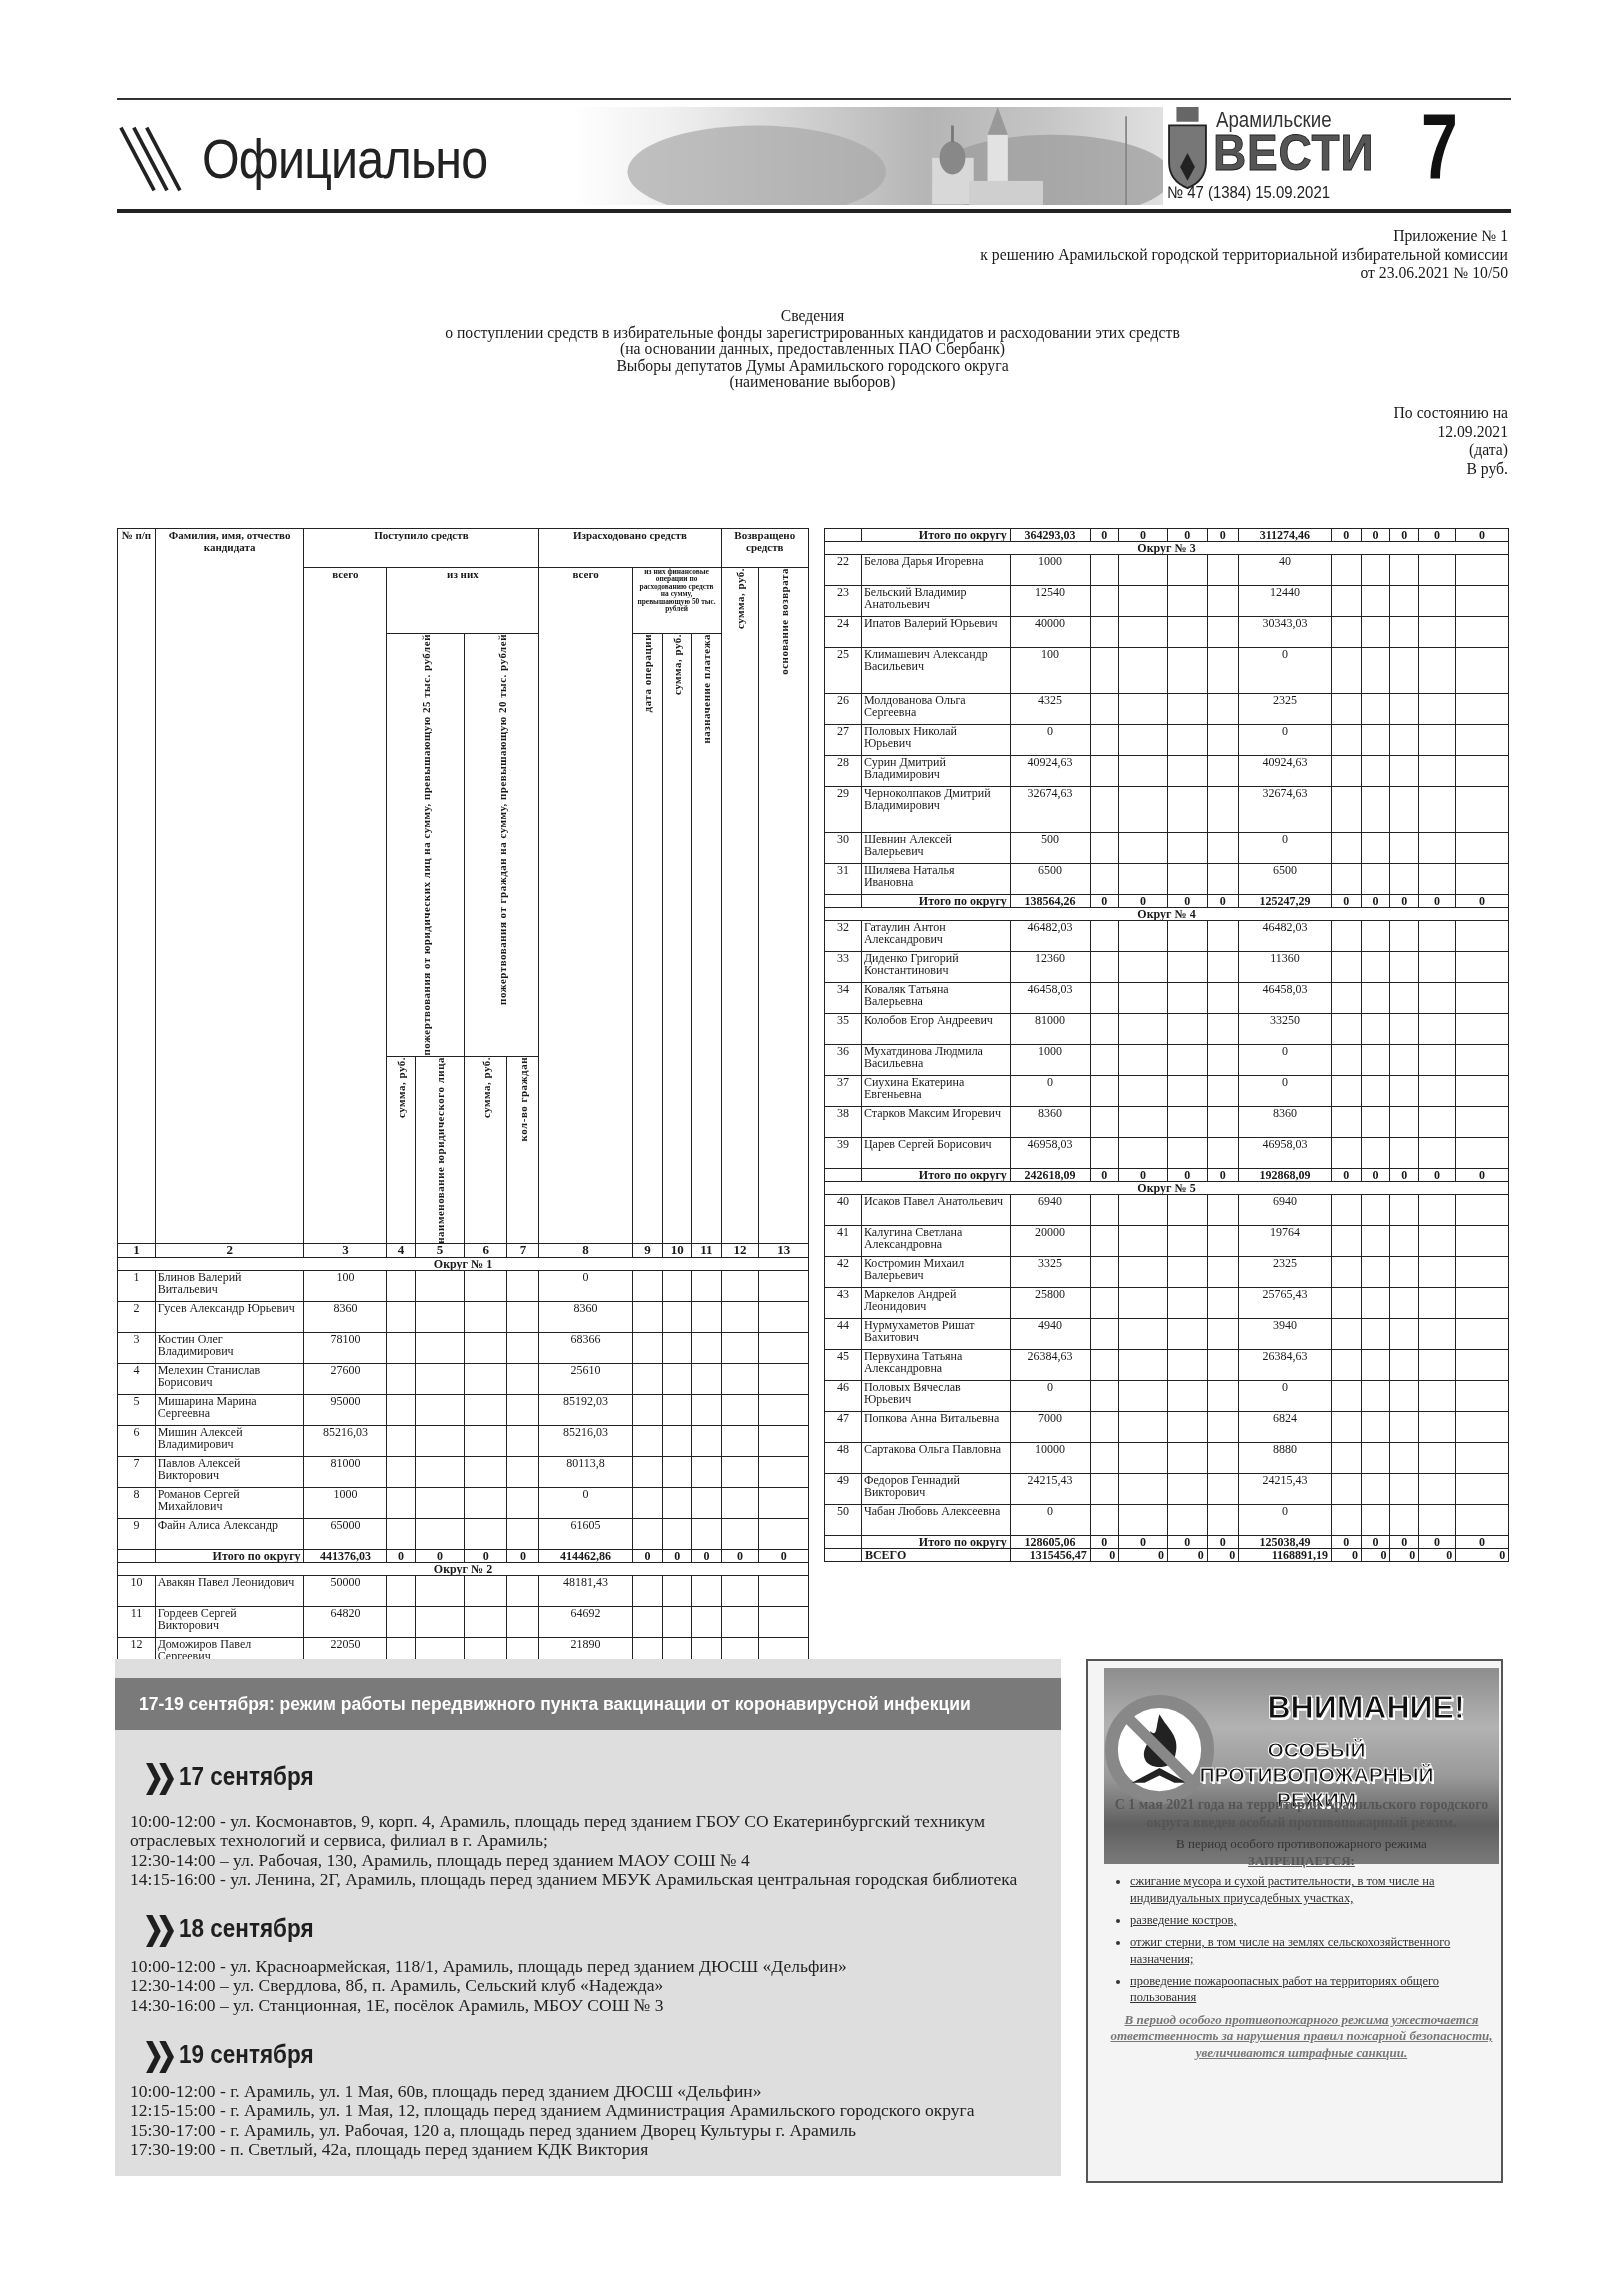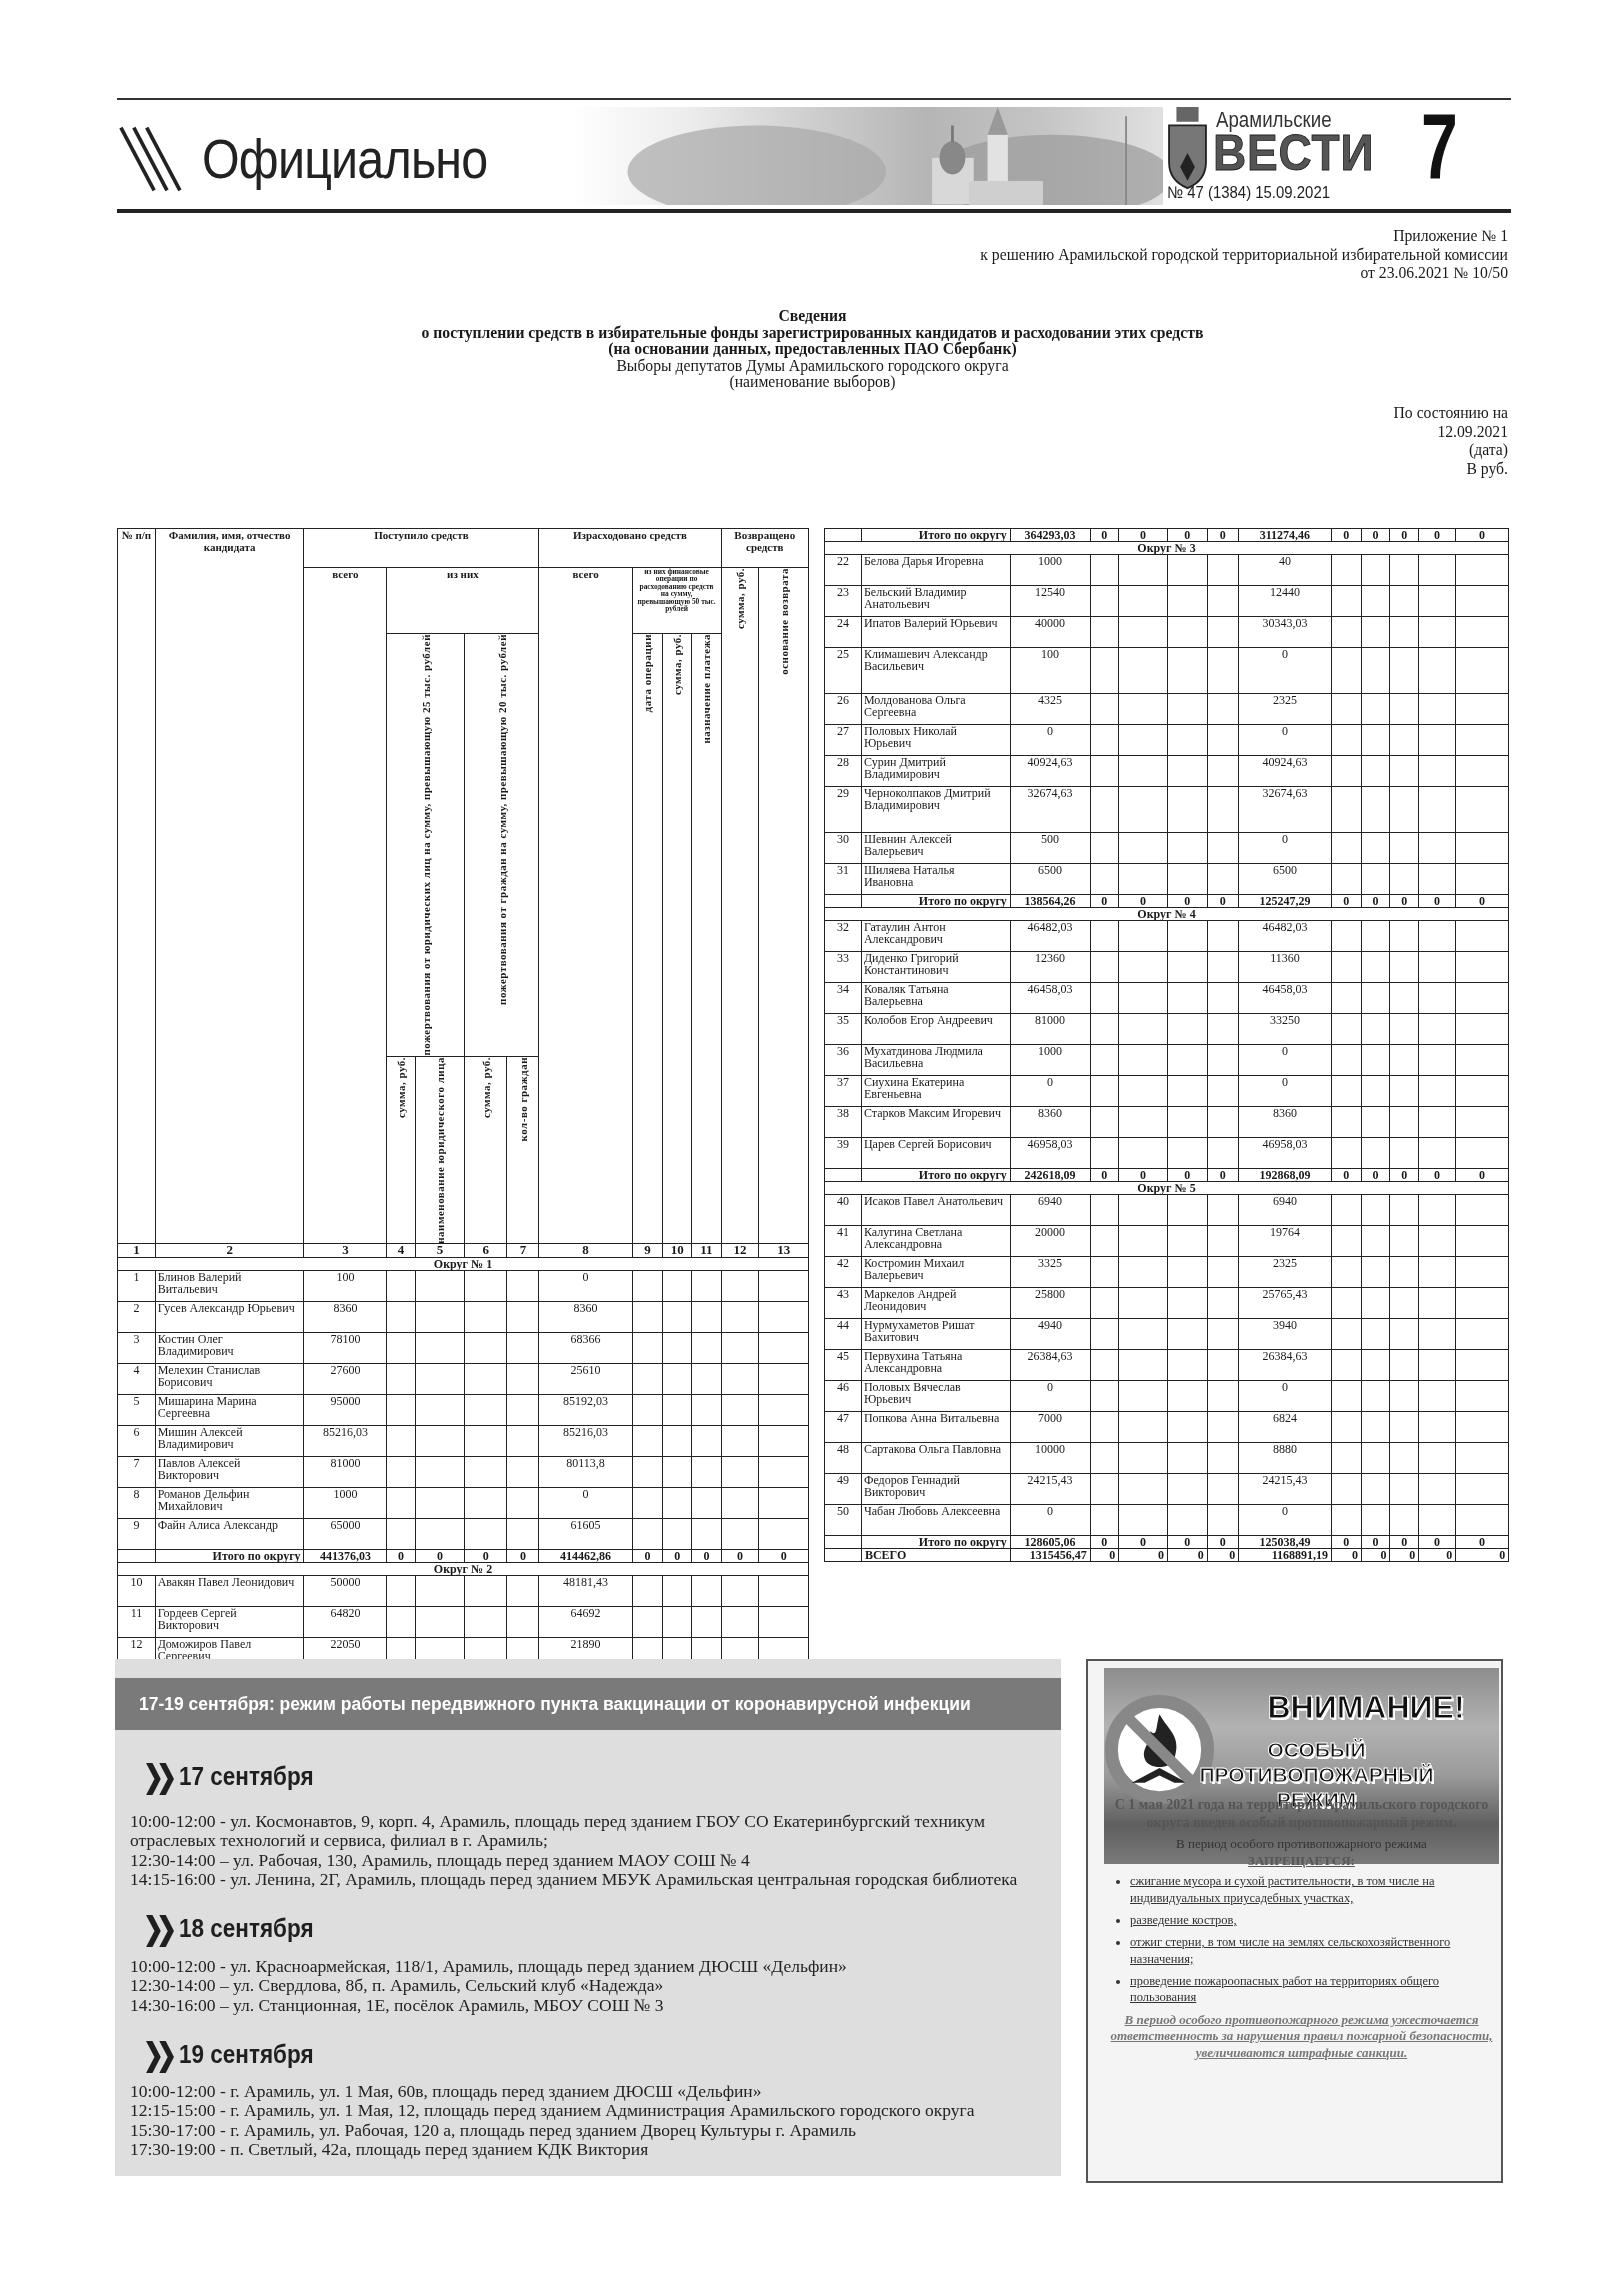--- a/index.html
+++ b/index.html
@@ -17,21 +17,21 @@
             background: linear-gradient(90deg, #fff 0%, #ececec 20%, #cfcfcf 40%, #b5b5b5 60%, #c5c5c5 80%, #e0e0e0 100%); overflow: hidden; }
   .crest { left: 1167px; top: 107px; width: 41px; height: 83px; }
   .logo-small { left: 1216px; top: 107px; font-family: "Liberation Sans", sans-serif; font-size: 22px; color: #333; transform: scaleX(0.85); transform-origin: left; }
   .logo-big { left: 1213px; top: 124px; font-family: "Liberation Sans", sans-serif; font-weight: bold; font-size: 50px; color: #555; letter-spacing: 0.9px; transform: scaleX(0.92); transform-origin: left; -webkit-text-stroke: 0.9px #222; }
   .issue { left: 1167px; top: 183px; font-family: "Liberation Sans", sans-serif; font-size: 16.6px; color: #222; transform: scaleX(0.9); transform-origin: left; }
   .page-num { left: 1421px; top: 100px; font-family: "Liberation Sans", sans-serif; font-weight: bold; font-size: 92px; color: #111; line-height: 1; transform: scaleX(0.72); transform-origin: left; }
 
   
   .appendix { right: 111px; top: 227px; text-align: right; font-size: 15.7px; line-height: 18.5px; }
   .heading { left: 277px; width: 1071px; top: 308px; text-align: center; font-size: 15.7px; line-height: 16.6px; }
-  .heading .b { font-weight: bold; }
+  .heading .b { font-weight: normal; }
   .asof { right: 111px; top: 404px; text-align: right; font-size: 15.7px; line-height: 18.5px; }
 
   
   table.fin { border-collapse: collapse; table-layout: fixed; position: absolute; font-size: 12px; }
   table.fin td, table.fin th { border: 1.8px solid #222; padding: 0 2.8px; vertical-align: top; line-height: 12px; overflow: hidden; }
   table.fin th { font-weight: bold; font-size: 11px; text-align: center; }
   table.fin td.num { text-align: center; }
   table.fin td.idx { text-align: center; }
   table.fin td.name { text-align: left; padding-left: 1.8px; }
   table.fin tr.district td { text-align: center; font-weight: bold; height: 12px; }
@@ -315,21 +315,21 @@
         <td></td>
         <td class="num">80113,8</td>
         <td></td>
         <td></td>
         <td></td>
         <td></td>
         <td></td>
       </tr>
       <tr style="height: 31px;">
         <td class="idx">8</td>
-        <td class="name">Романов Дельфин Михайлович</td>
+        <td class="name">Романов Сергей Михайлович</td>
         <td class="num">1000</td>
         <td></td>
         <td></td>
         <td></td>
         <td></td>
         <td class="num">0</td>
         <td></td>
         <td></td>
         <td></td>
         <td></td>

